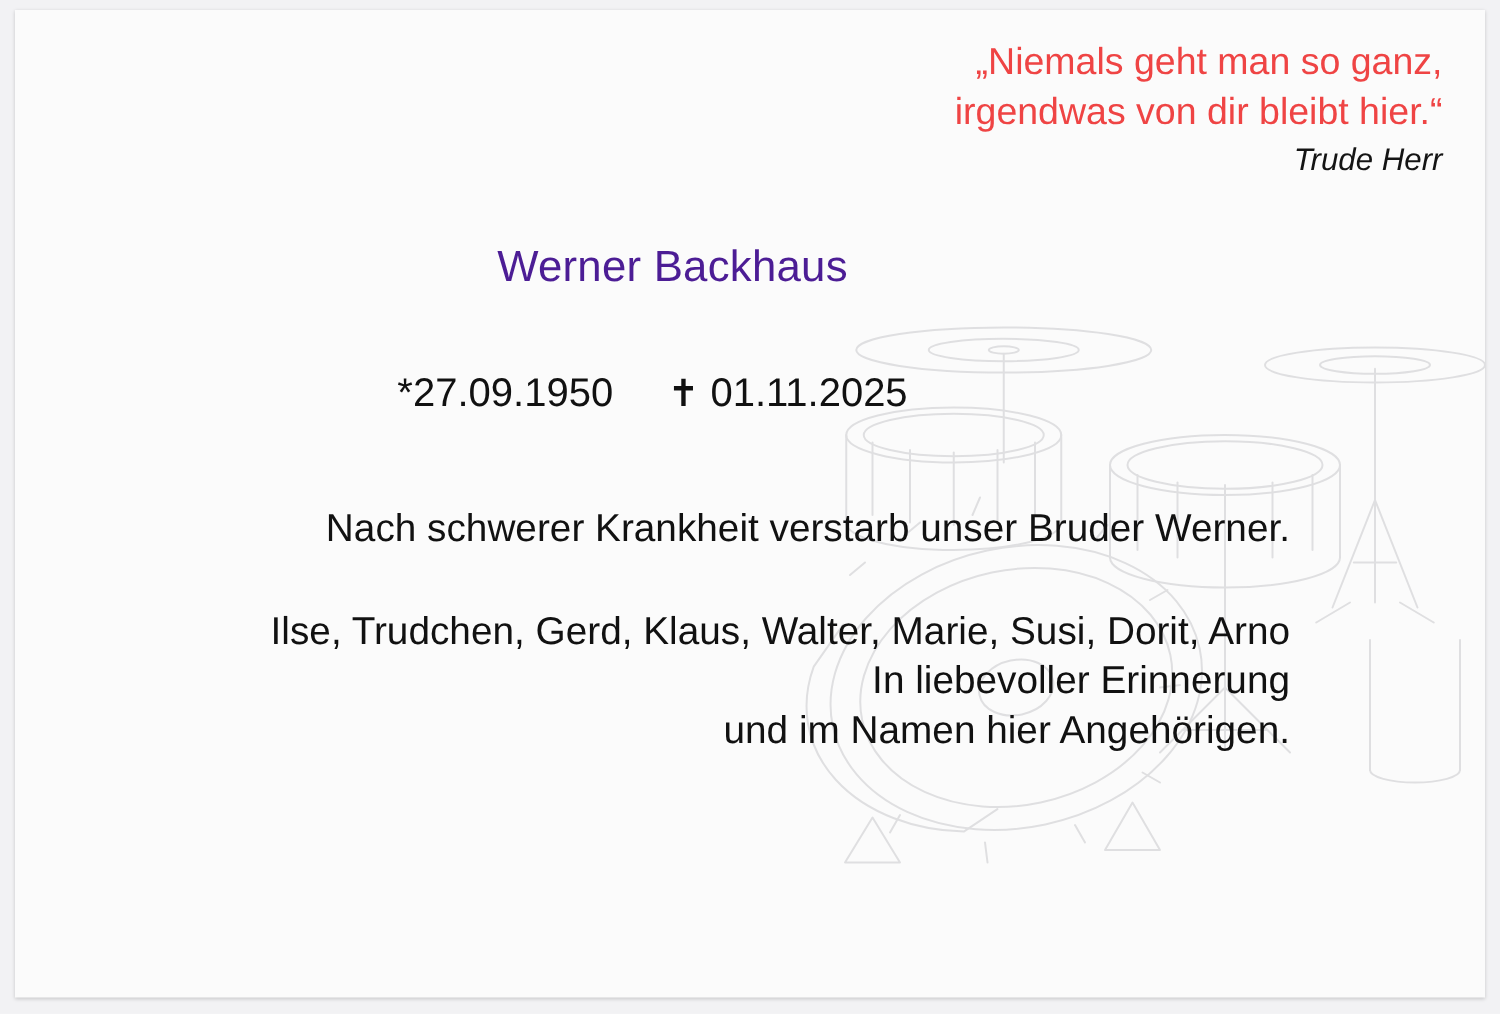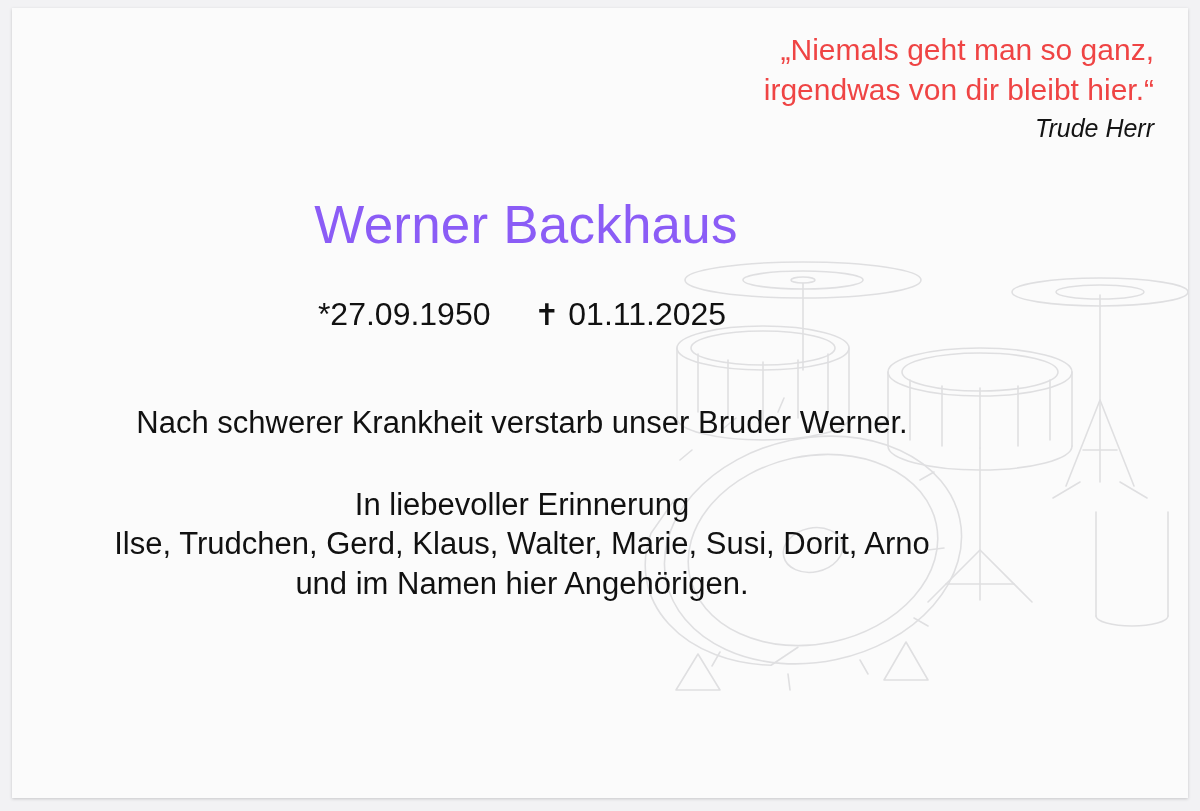--- a/index.html
+++ b/index.html
@@ -62,27 +62,27 @@
   .quote-author {
     font-size: 25px;
     font-style: italic;
     color: #141414;
     margin-top: 2px;
   }
 
   .name {
     position: absolute;
     top: 186px;
-    left: 4px;
+    left: 16px;
     width: 1020px;
     text-align: center;
-    font-size: 53px;
+    font-size: 35px;
     font-weight: 400;
     letter-spacing: 0.2px;
-    color: #8b5cf6;
+    color: #4c1d95;
   }
 
   .dates {
     position: absolute;
     top: 288px;
     left: 0;
     width: 1020px;
     text-align: center;
     font-size: 32px;
     color: #111;
@@ -95,20 +95,21 @@
     top: 395px;
     left: 0;
     width: 1020px;
     text-align: center;
     color: #111;
   }
   .para {
     font-size: 31px;
     line-height: 1.28;
     margin: 0;
+    text-align: right;
   }
   .para + .para { margin-top: 42px; }
   .para .ln { display: block; }
 
   .shadow-edge {
     position: absolute;
     inset: 0;
     pointer-events: none;
   }
 </style>
@@ -199,21 +200,21 @@
       <span class="gap"></span>
       <span class="cross">✝</span>
       <span> 01.11.2025</span>
     </div>
 
     <div class="body-text">
       <p class="para">
         <span class="ln">Nach schwerer Krankheit verstarb unser Bruder Werner.</span>
       </p>
       <p class="para">
+        <span class="ln">Ilse, Trudchen, Gerd, Klaus, Walter, Marie, Susi, Dorit, Arno</span>
         <span class="ln">In liebevoller Erinnerung</span>
-        <span class="ln">Ilse, Trudchen, Gerd, Klaus, Walter, Marie, Susi, Dorit, Arno</span>
         <span class="ln">und im Namen hier Angehörigen.</span>
       </p>
     </div>
 
     <div class="shadow-edge"></div>
   </div>
 </div>
 
 </body></html>

